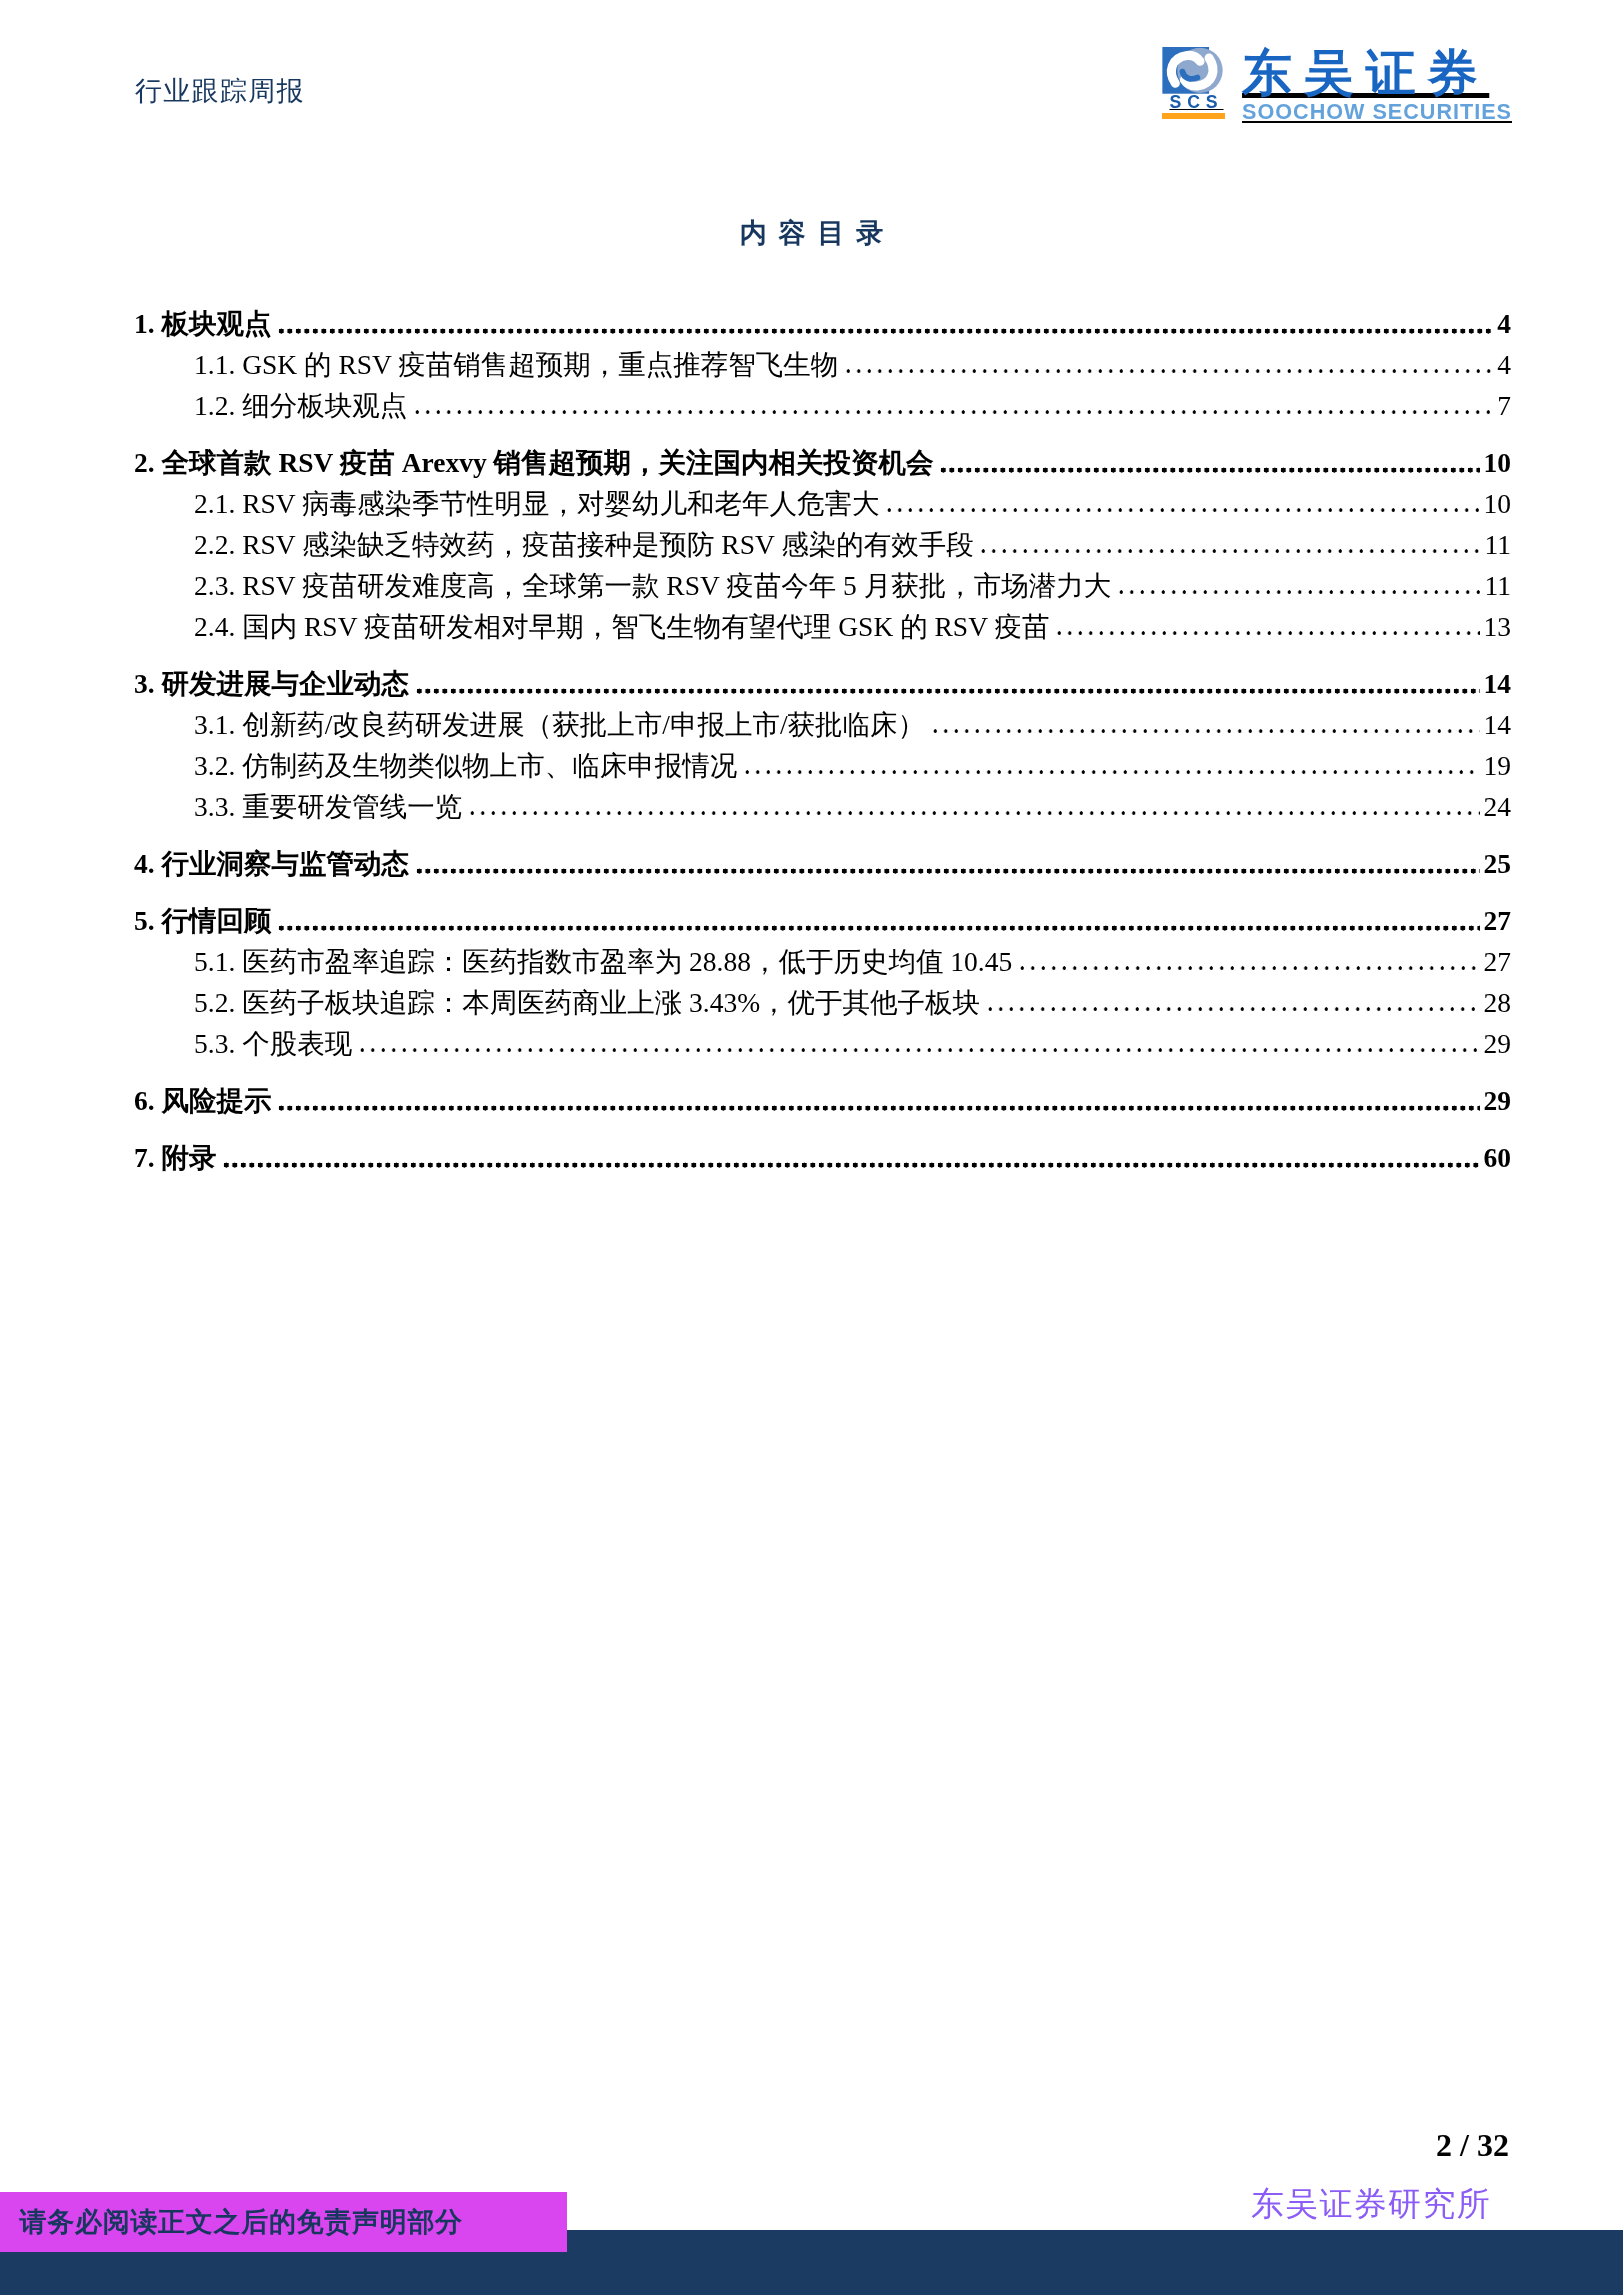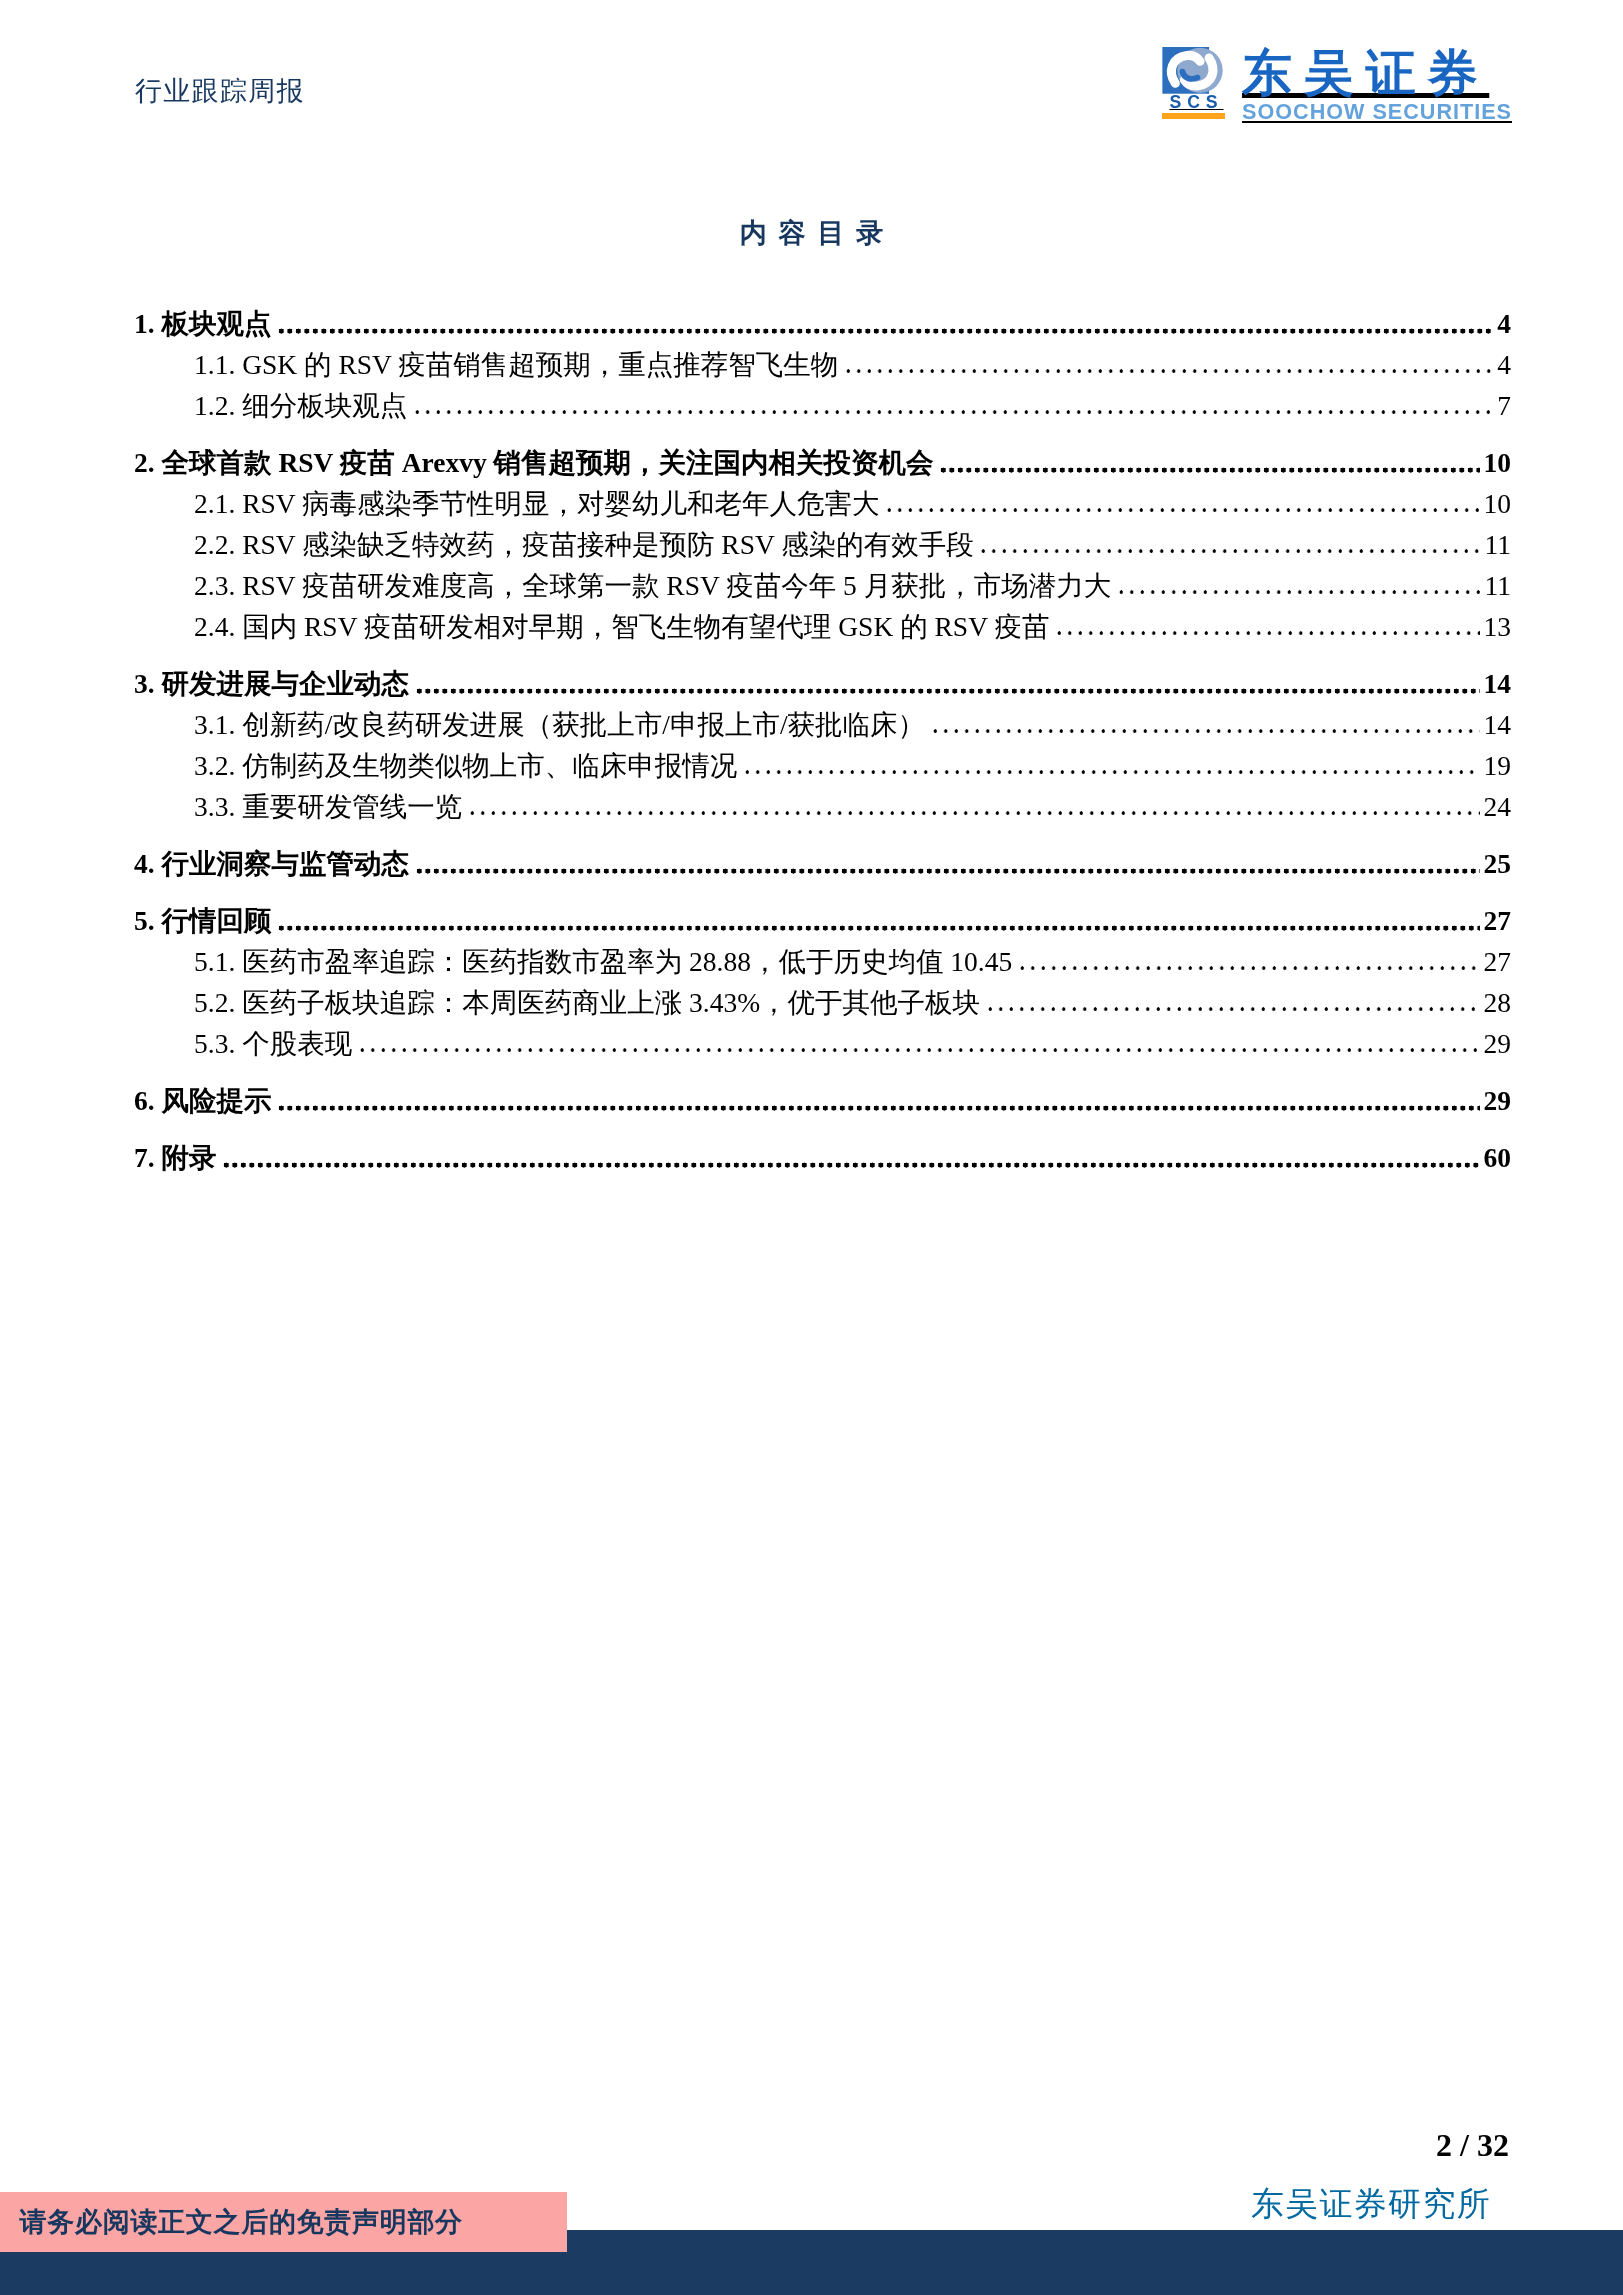--- a/index.html
+++ b/index.html
@@ -60,29 +60,29 @@
     background-size:8.5px 6.5px; margin-bottom:9.8px;
   }
   .toc-page { white-space:nowrap; }
   
   .page-info {
     position:absolute; top:2127px; right:114px;
     font-size:32px; font-weight:bold; color:#000;
   }
   .institute {
     position:absolute; top:2182px; right:132px;
-    font-size:33px; color:#0369a1; letter-spacing:1.3px;
+    font-size:33px; color:#8b5cf6; letter-spacing:1.3px;
   }
   .footer-navy-bar {
     position:absolute; left:0; right:0; top:2230px; height:65px;
     background:#1B3B63;
   }
   .disclaimer-box {
     position:absolute; left:0; top:2192px; width:567px; height:60px;
-    background:#fca5a5; display:flex; align-items:center;
+    background:#d946ef; display:flex; align-items:center;
     padding-left:19.6px; box-sizing:border-box; z-index:2;
   }
   .disclaimer-text {
     font-size:27px; font-weight:bold; color:#17375E; letter-spacing:0.7px;
   }
 </style>
 </head>
 <body>
 
 <div class="report-type">行业跟踪周报</div>

